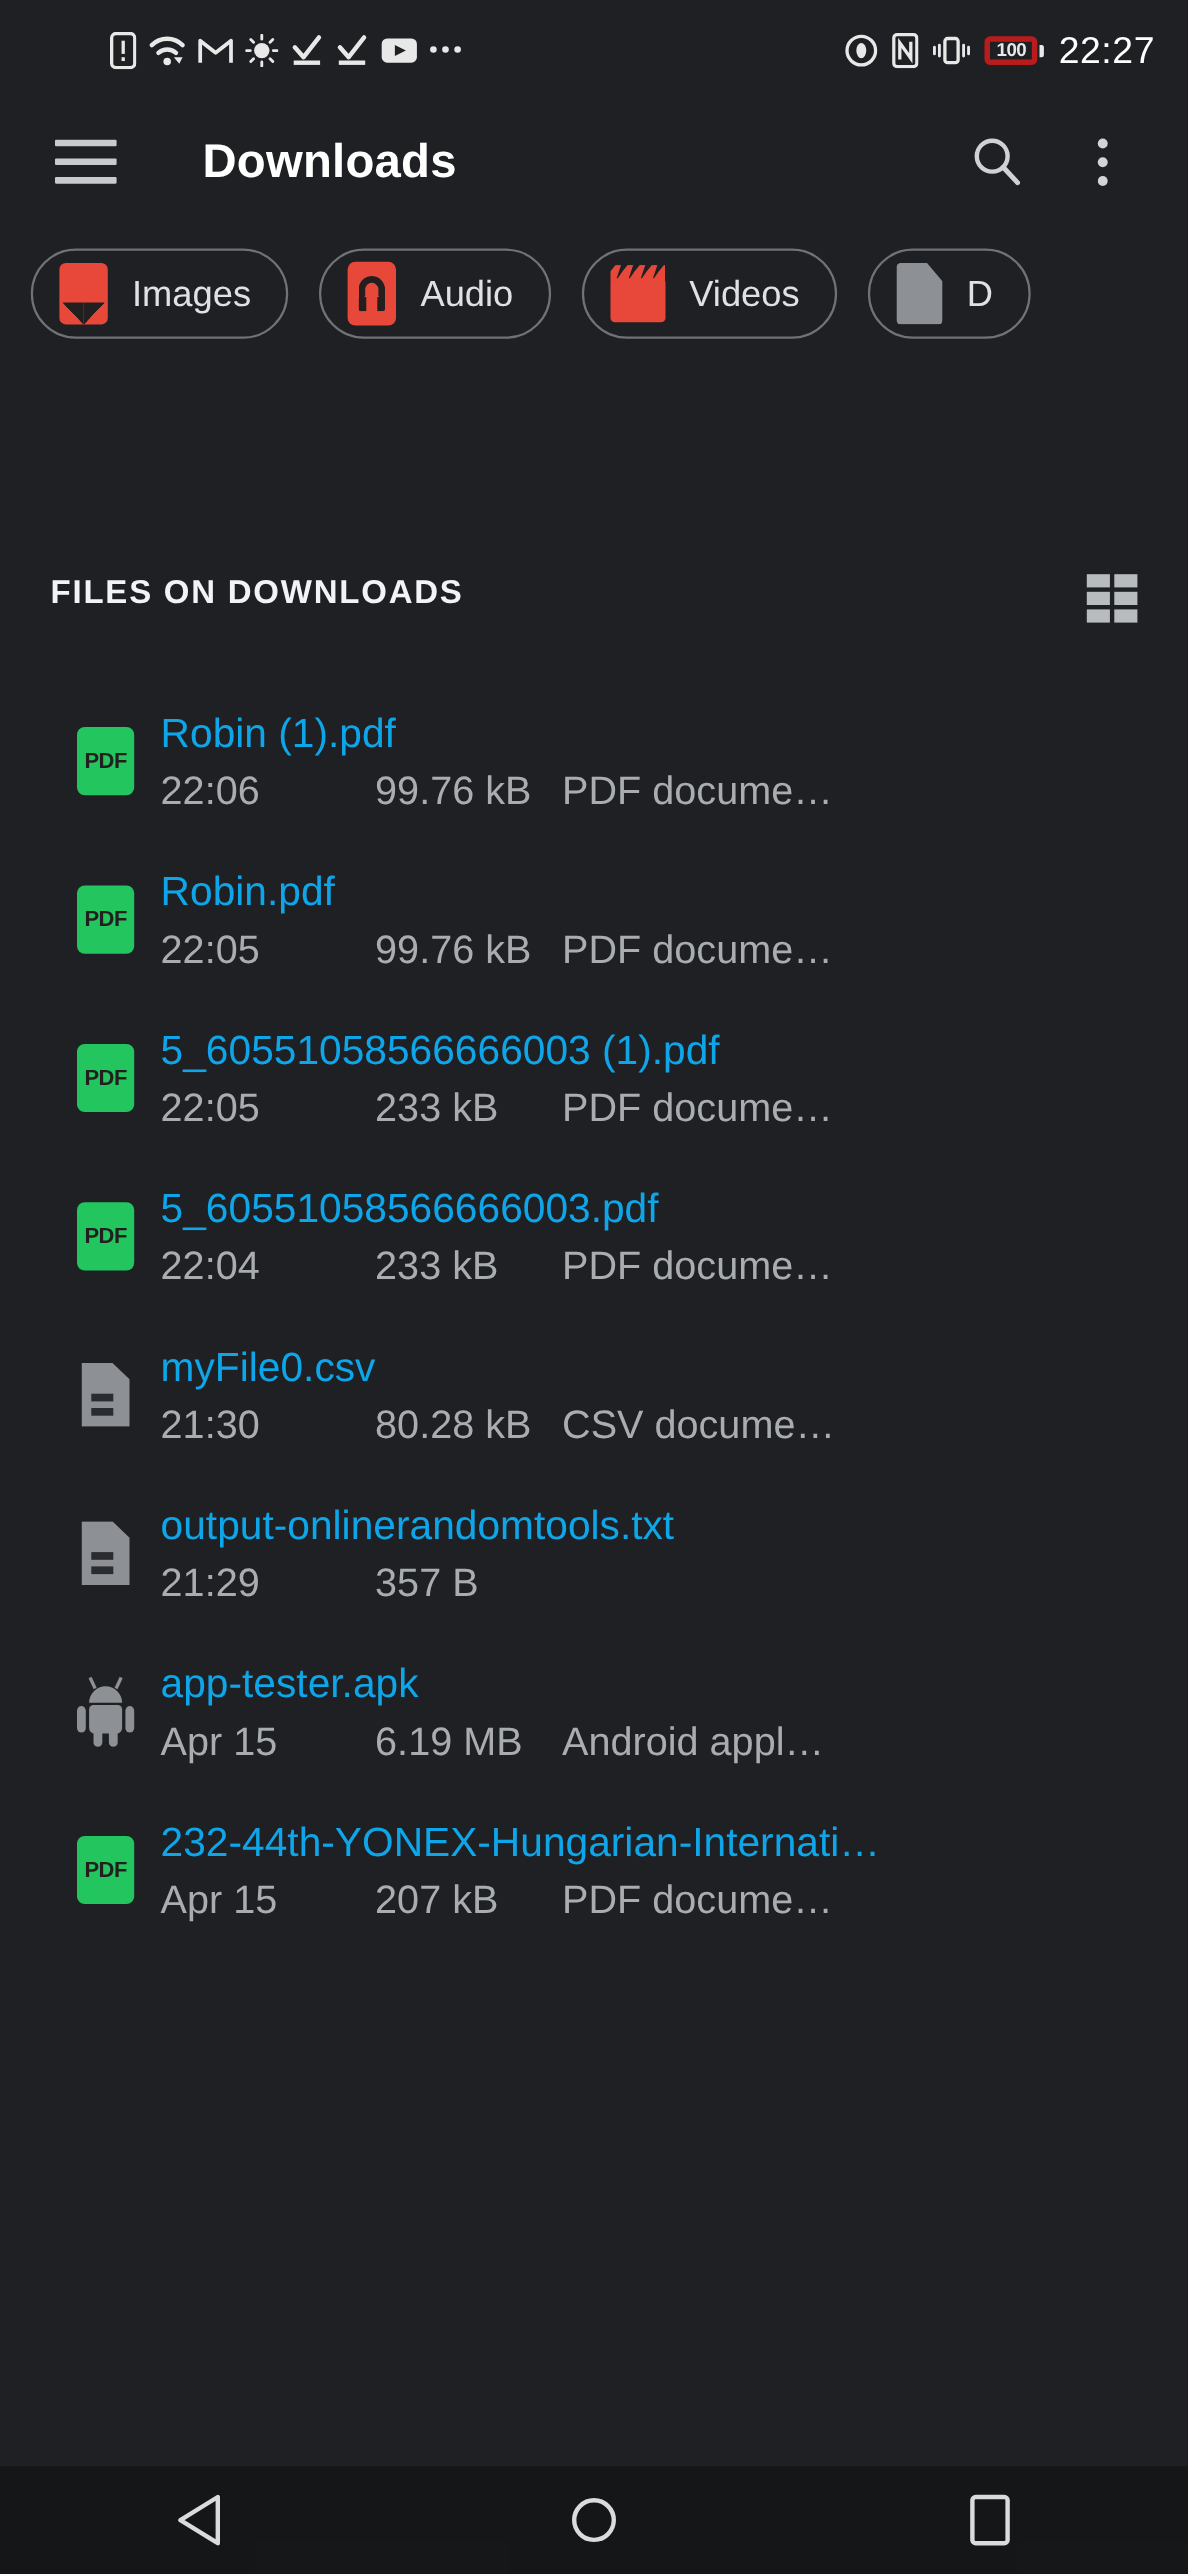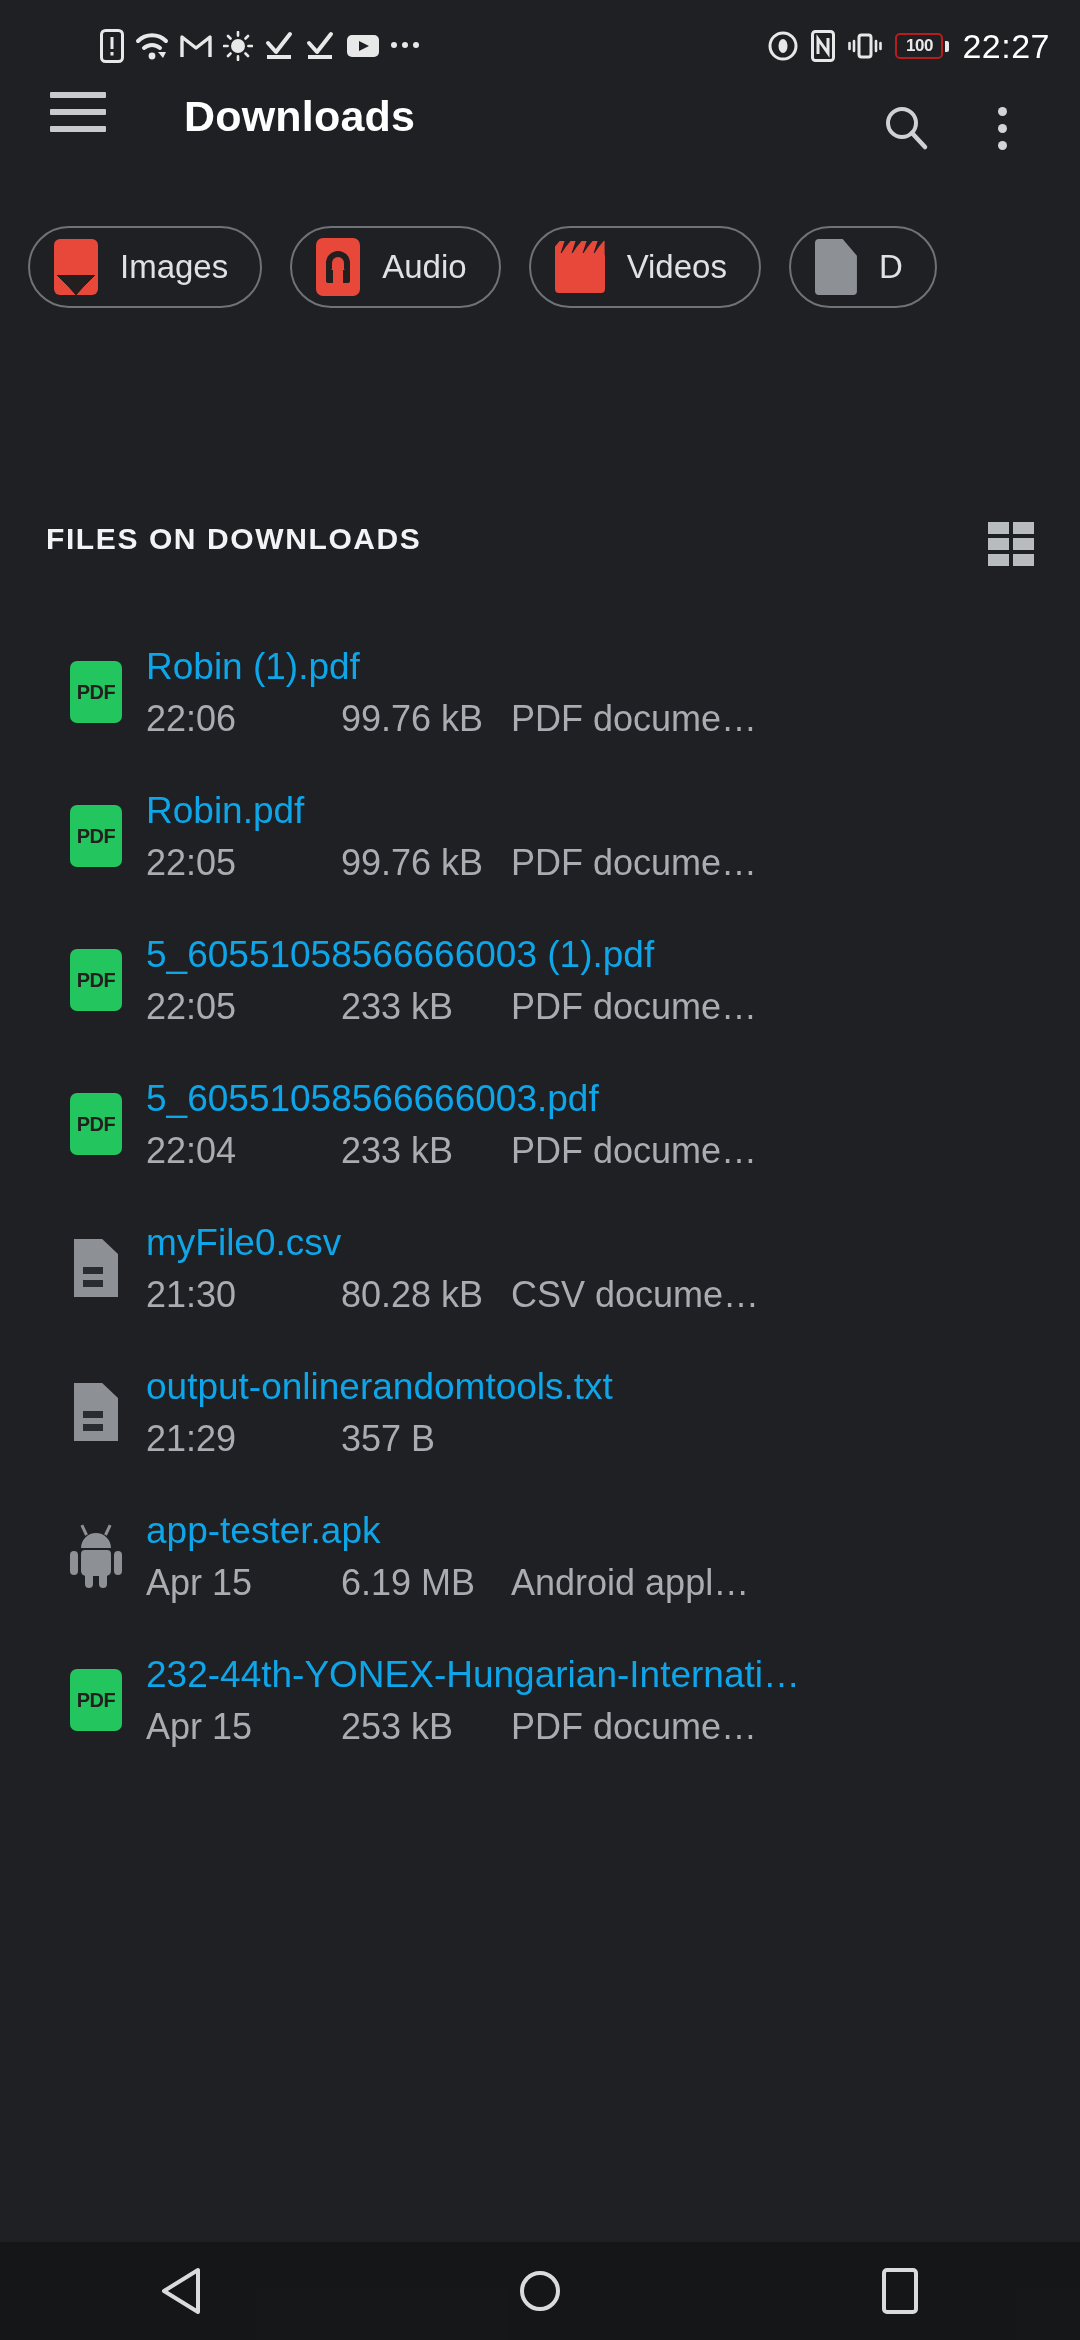--- a/index.html
+++ b/index.html
@@ -23,30 +23,30 @@
   .sb-clock {
     color:#ffffff; font-size:34px; letter-spacing:0.5px;
     font-family:"Liberation Sans", sans-serif;
   }
   .sb-dots { display:flex; gap:5px; align-items:flex-end; padding-bottom:3px; }
   .sb-dots i { width:6px; height:6px; background:#e8e8e8; border-radius:50%; display:block; }
   .batt {
     display:flex; align-items:center;
   }
   .batt-body {
-    width:48px; height:26px; border:2px solid #b91c1c; border-radius:5px;
+    width:48px; height:26px; border:5px solid #b91c1c; border-radius:5px;
     display:flex; align-items:center; justify-content:center;
   }
   .batt-num { font-size:17px; color:#e8e8e8; font-weight:bold; letter-spacing:-0.5px; }
   .batt-cap { width:4px; height:11px; background:#e8e8e8; border-radius:0 2px 2px 0; margin-left:2px; }
 
   
   .appbar {
     position:absolute; top:92px; left:0; width:1080px; height:110px;
-    display:flex; align-items:flex-start;
+    display:flex; align-items:center;
   }
   .hamburger {
     width:56px; height:40px; margin-left:50px;
     display:flex; flex-direction:column; justify-content:space-between;
     cursor:pointer;
   }
   .hamburger span { display:block; height:6px; background:#c8cacd; border-radius:1px; }
   .appbar-title {
     color:#ffffff; font-size:43px; font-weight:bold; margin-left:78px;
     letter-spacing:0.2px; white-space:nowrap;
@@ -447,21 +447,21 @@
     <div class="filerow">
       <div class="file-icon-wrap">
         <span class="pdf-badge">
             <span>PDF</span>
           </span>
       </div>
       <div class="file-meta">
         <div class="file-name">232-44th-YONEX-Hungarian-Internati…</div>
         <div class="file-sub">
           <span class="sub-time">Apr 15</span>
-          <span class="sub-size">253 kB</span>
+          <span class="sub-size">207 kB</span>
           <span class="sub-type">PDF docume…</span>
         </div>
       </div>
     </div>
 
   </div>
 
   <div class="navbar">
     <div class="navbtn">
       <svg width="44" height="50" viewBox="0 0 44 50">

